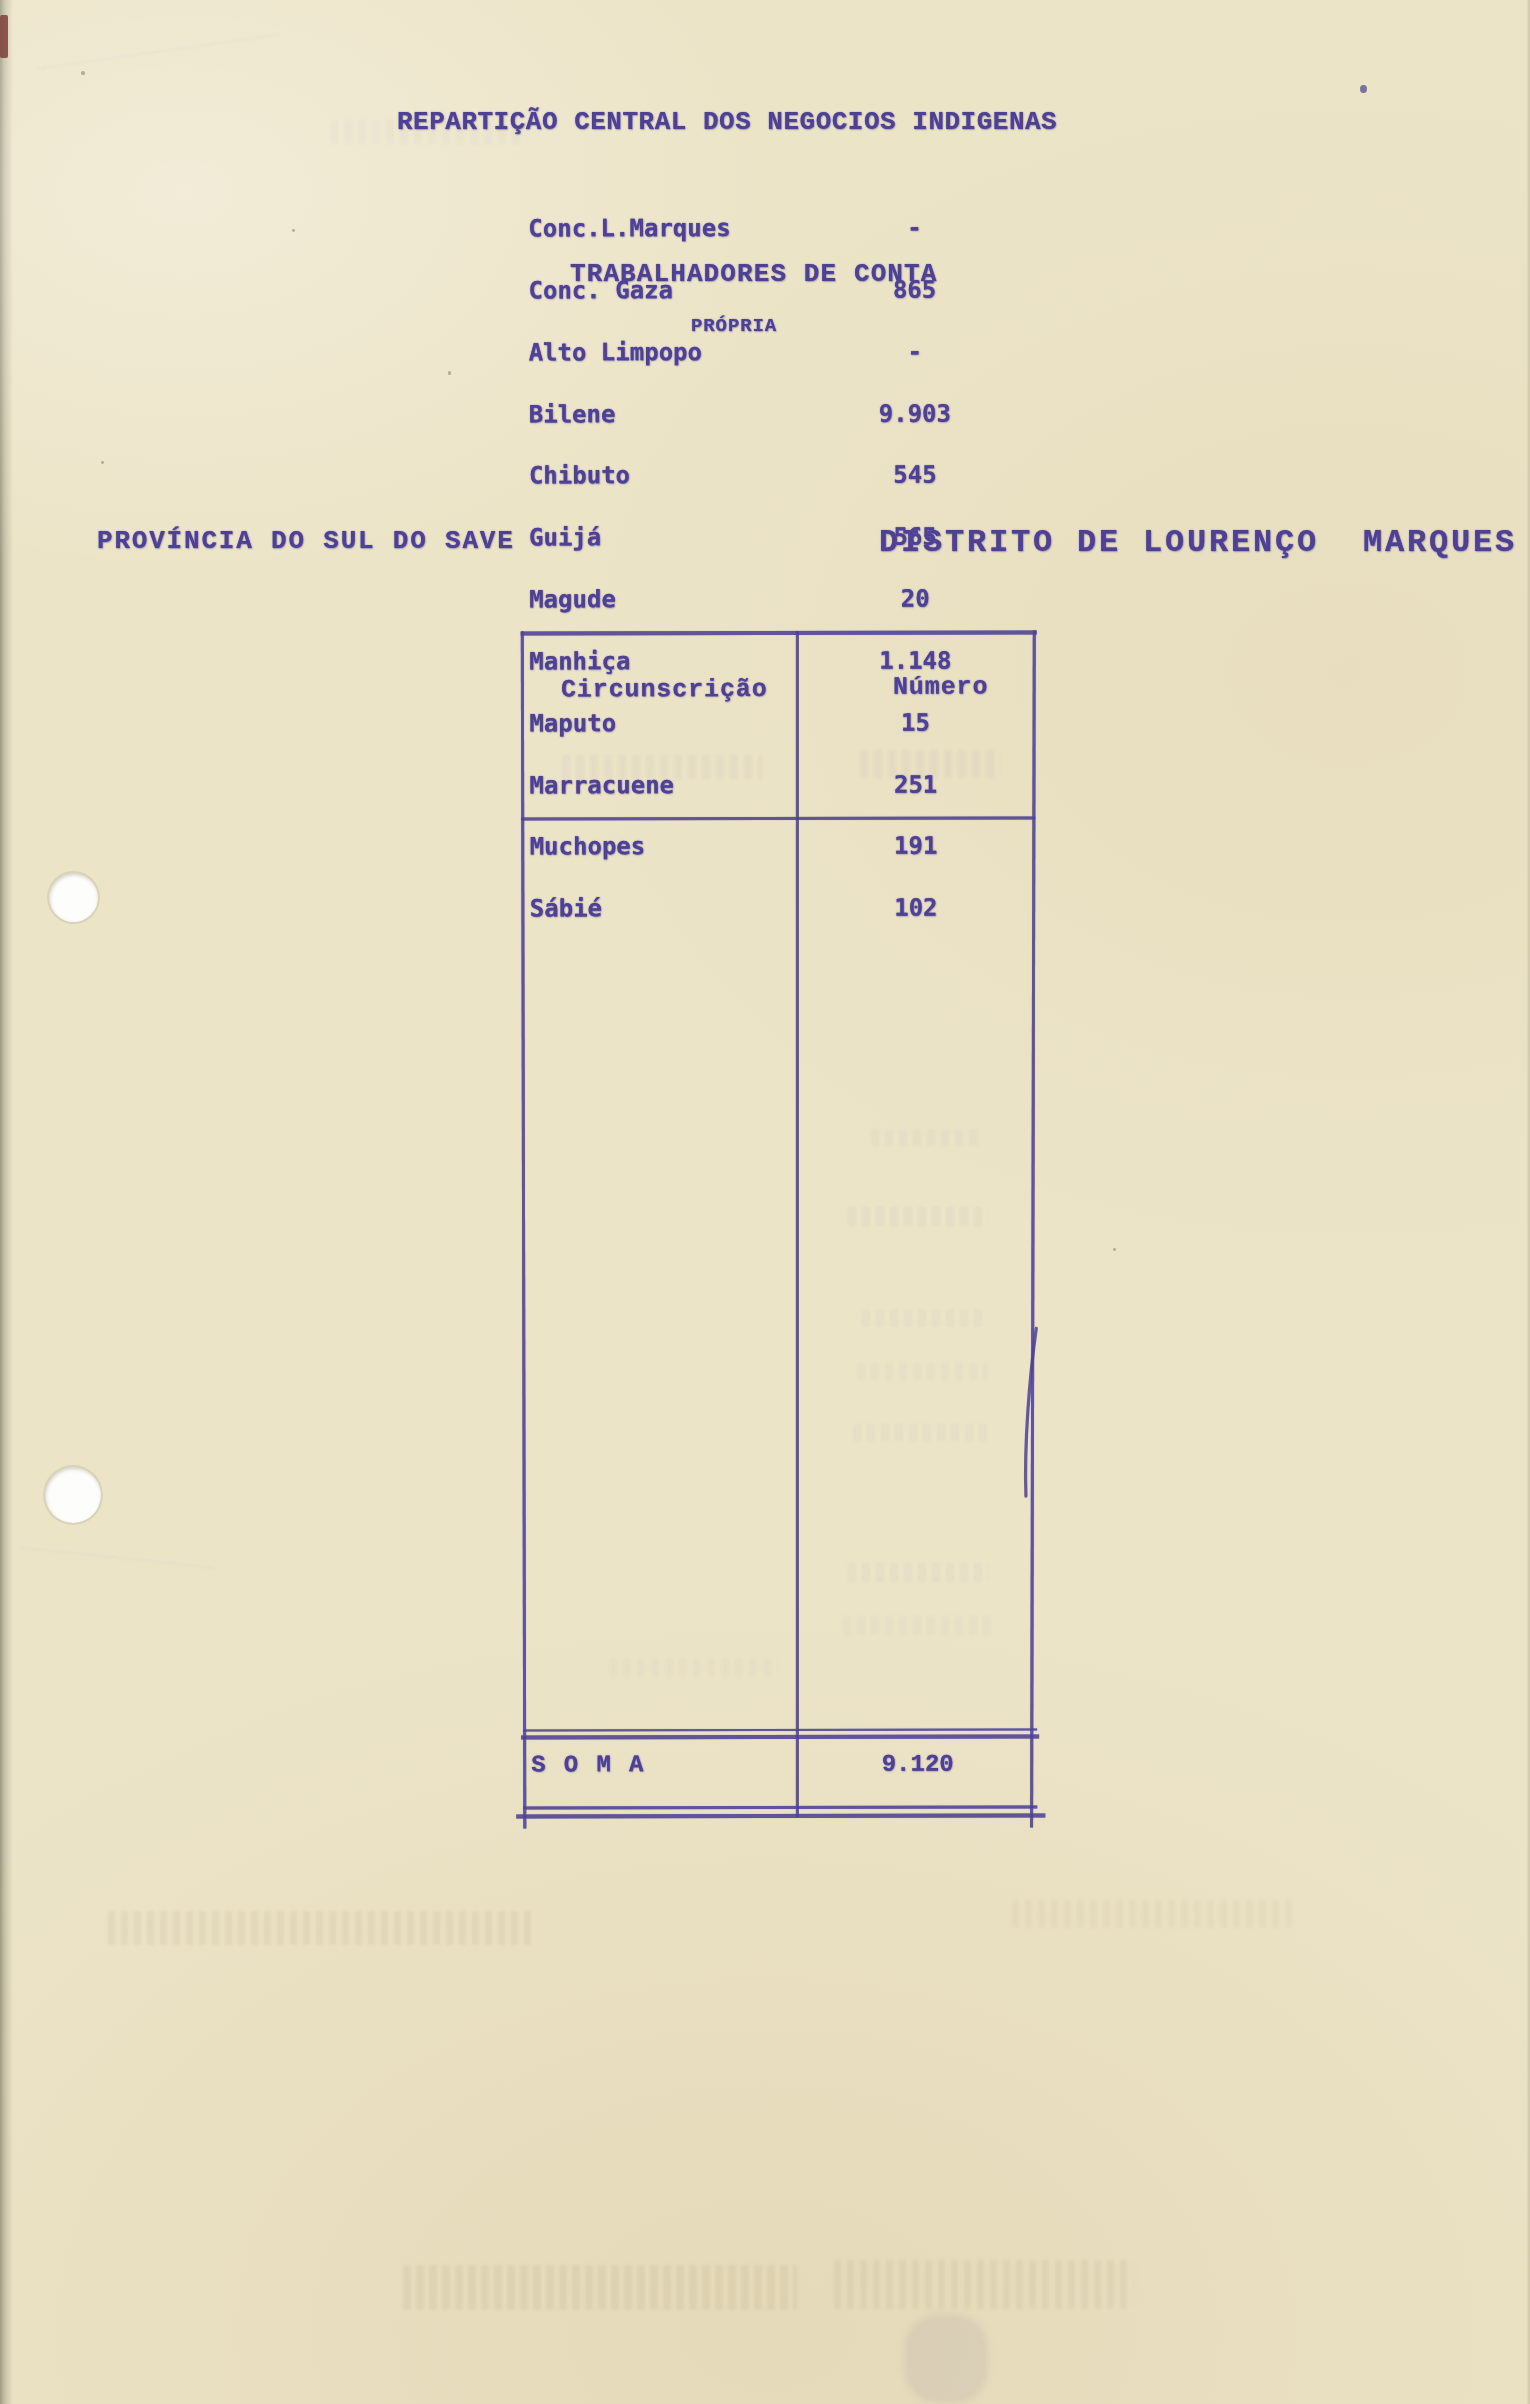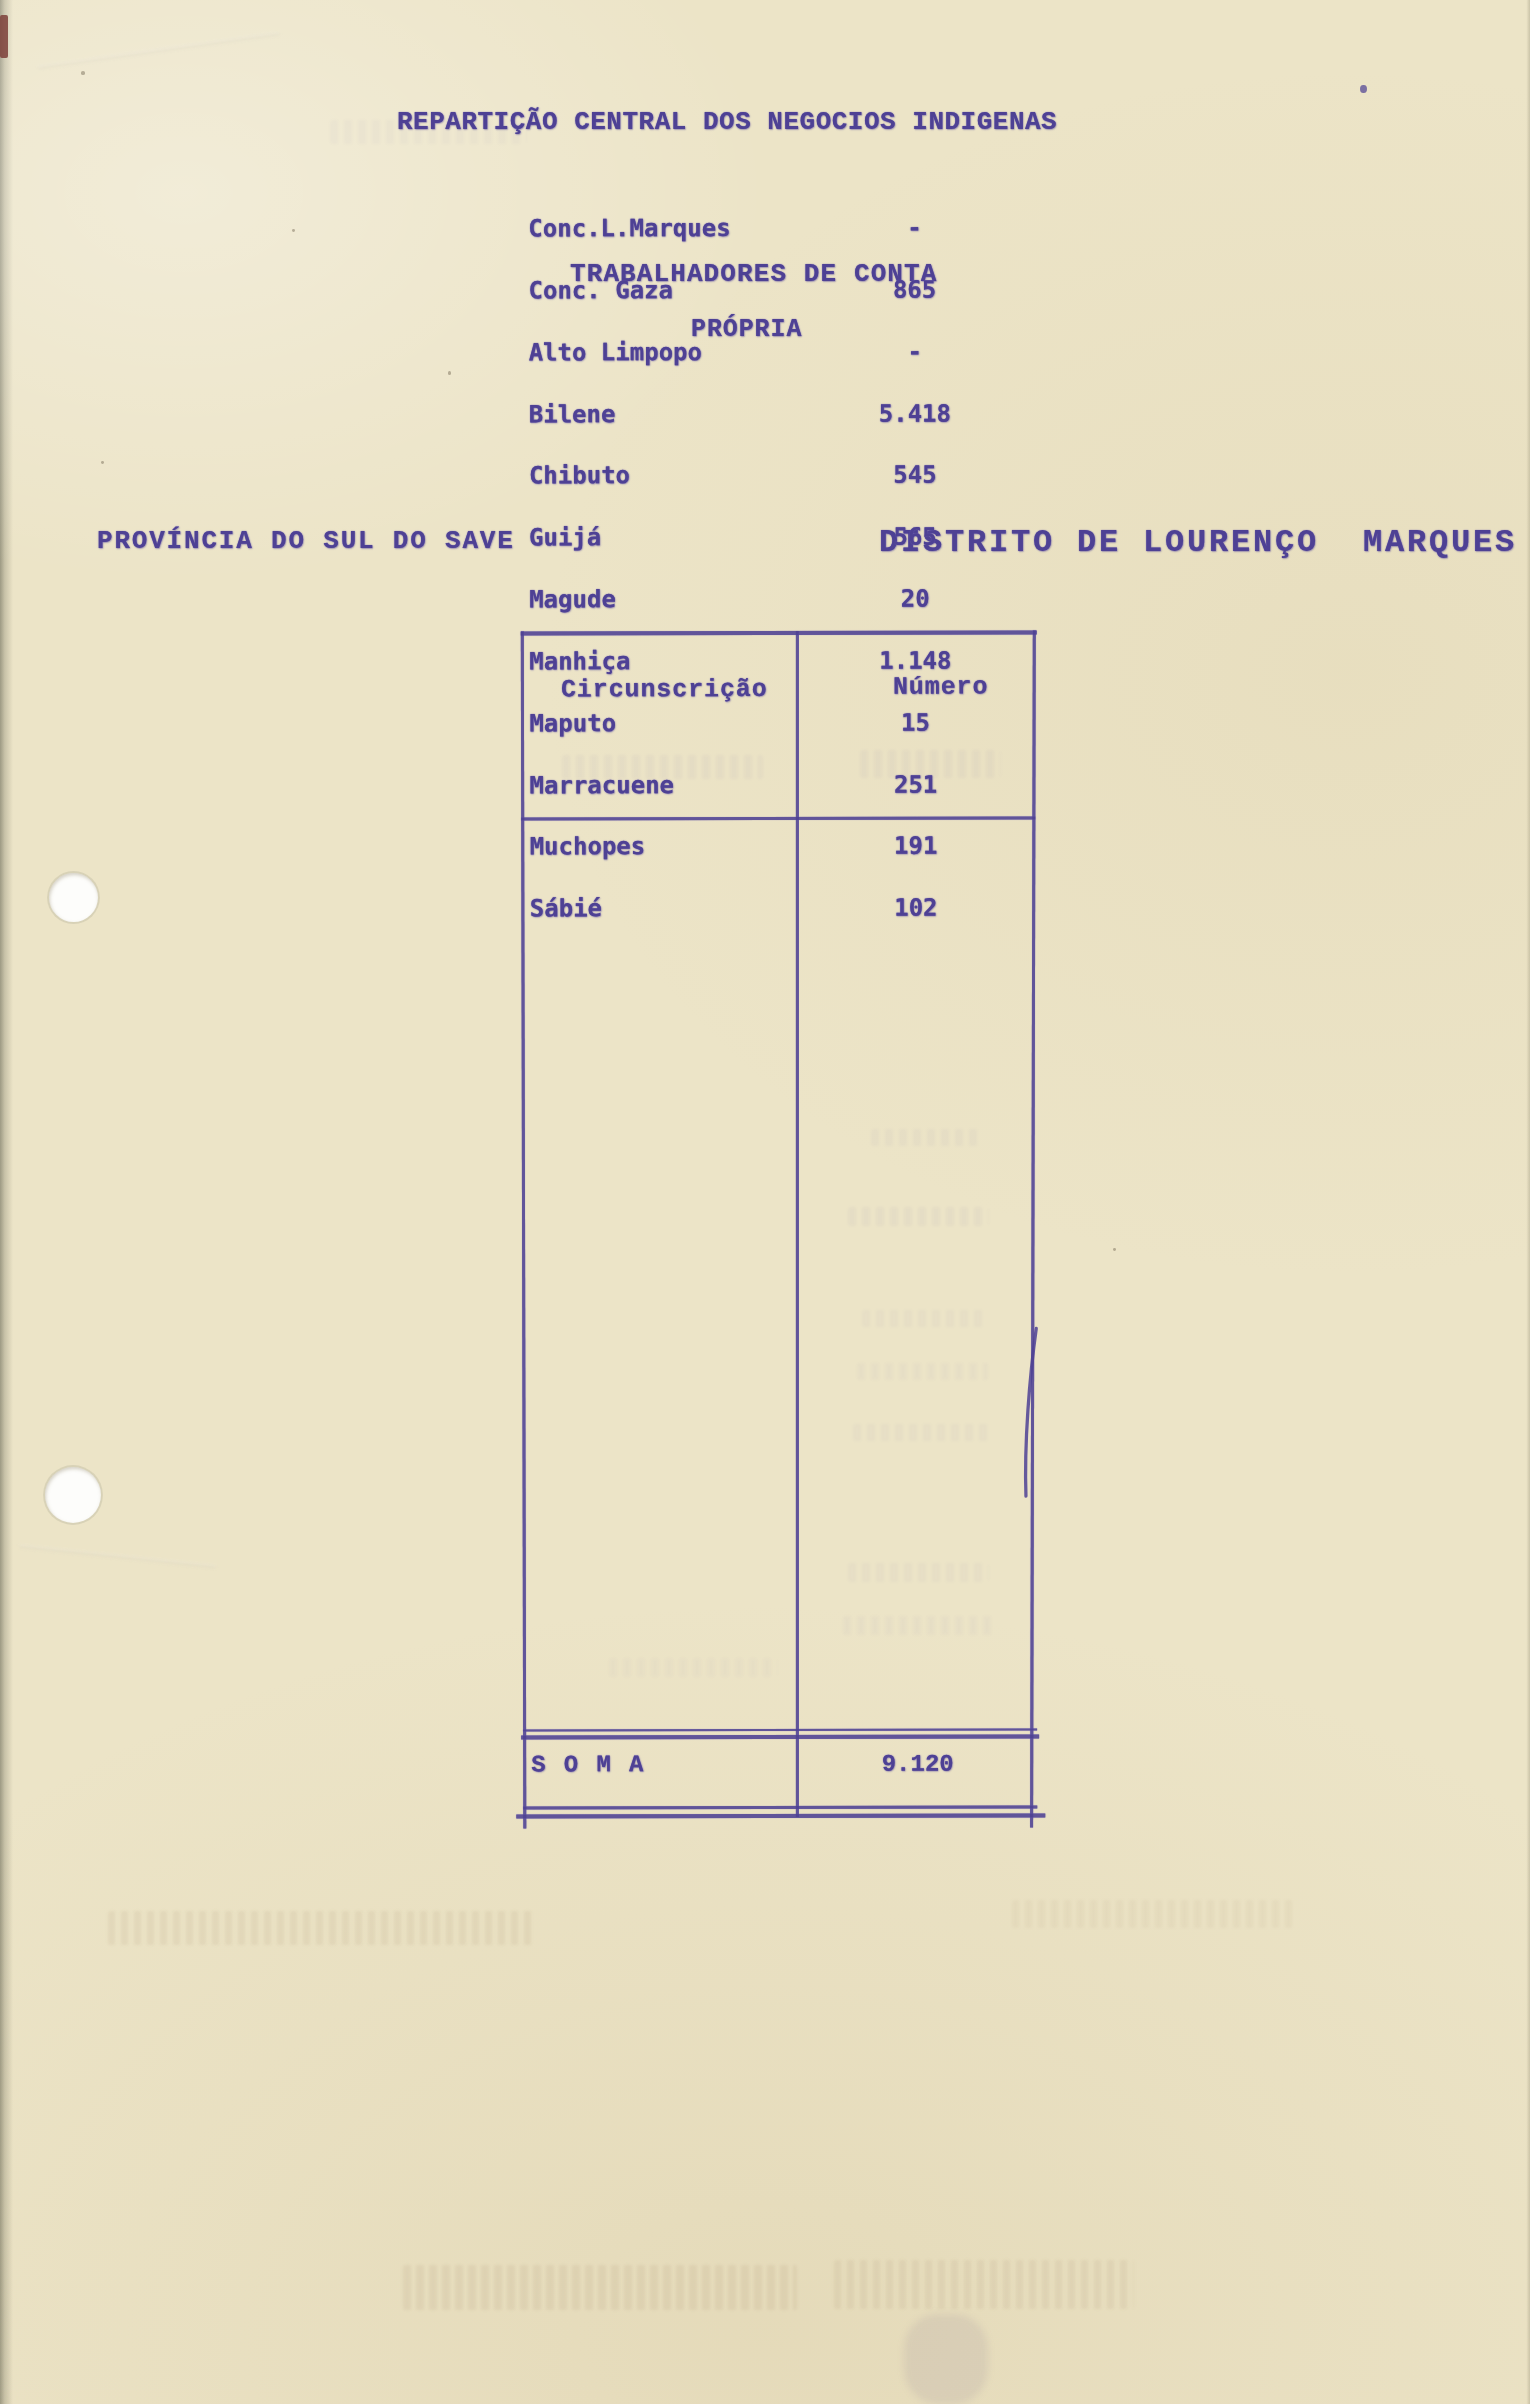--- a/index.html
+++ b/index.html
@@ -27,21 +27,21 @@
   .red-mark{position:absolute;left:0;top:15px;width:8.4px;height:43px;background:#7c3f3a;opacity:.85;border-radius:1.9px;}
   .ink-dot{position:absolute;border-radius:50%;background:rgba(85,74,150,.75);}
   
   .ink{
     position:absolute;color:var(--ink,#4e4194);font-weight:bold;white-space:pre;
     text-shadow:0 0 1.2px var(--ink-soft,#6a5cb0), 0.7px 0.8px 1.5px rgba(78,66,148,.40);
     font-family:Liberation Mono, monospace;
   }
   .title{left:397px;top:107px;font-size:26px;letter-spacing:0.5px;}
   .sub1{left:570px;top:259px;font-size:26px;letter-spacing:1.1px;}
-  .sub2{left:691px;top:315px;font-size:25px;letter-spacing:0.9px;}
+  .sub2{left:691px;top:315px;font-size:19px;letter-spacing:0.9px;}
   .province{left:97px;top:526px;font-size:26px;letter-spacing:1.8px;}
   .district{left:879px;top:524px;font-size:32px;letter-spacing:2.8px;}
   
   .sheet-table{position:absolute;left:0;top:0;width:1531px;height:2404px;pointer-events:none;transform:rotate(-0.12deg);}
   .tline{position:absolute;background:var(--ink,#4e4194);opacity:.88;box-shadow:0 0 0.9px var(--ink-soft,#6a5cb0);}
   .col-header{position:absolute;font-size:25px;letter-spacing:0.9px;}
   .trow{position:absolute;left:522px;width:516px;height:37px;}
   .tname{position:absolute;left:8.4px;top:0;font-size:24px;color:var(--ink,#4e4194);font-weight:bold;white-space:pre;
          text-shadow:0 0 1.2px var(--ink-soft,#6a5cb0), 0.7px 0.8px 1.5px rgba(78,66,148,.40);}
   .tvalue{position:absolute;left:276px;width:237px;top:0;text-align:center;font-size:24px;color:var(--ink,#4e4194);font-weight:bold;
@@ -118,21 +118,21 @@
       <div class="trow" style="top: -355px;">
         <span class="tname">Conc. Gaza</span>
         <span class="tvalue">865</span>
       </div>
       <div class="trow" style="top: -293px;">
         <span class="tname">Alto Limpopo</span>
         <span class="tvalue">-</span>
       </div>
       <div class="trow" style="top: -231px;">
         <span class="tname">Bilene</span>
-        <span class="tvalue">5.418</span>
+        <span class="tvalue">9.903</span>
       </div>
       <div class="trow" style="top: -170px;">
         <span class="tname">Chibuto</span>
         <span class="tvalue">545</span>
       </div>
       <div class="trow" style="top: -108px;">
         <span class="tname">Guijá</span>
         <span class="tvalue">565</span>
       </div>
       <div class="trow" style="top: -46px;">

